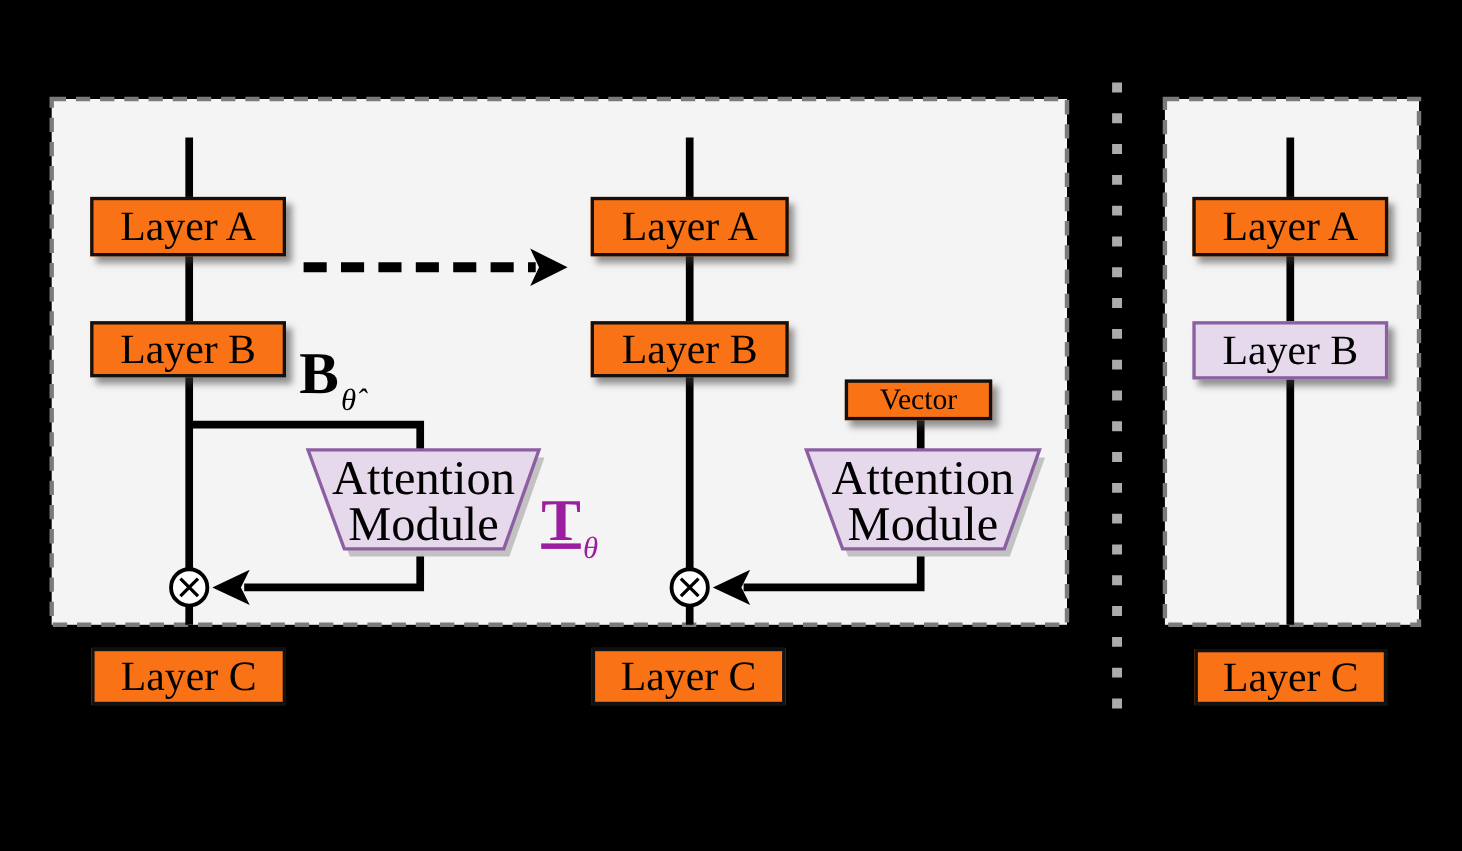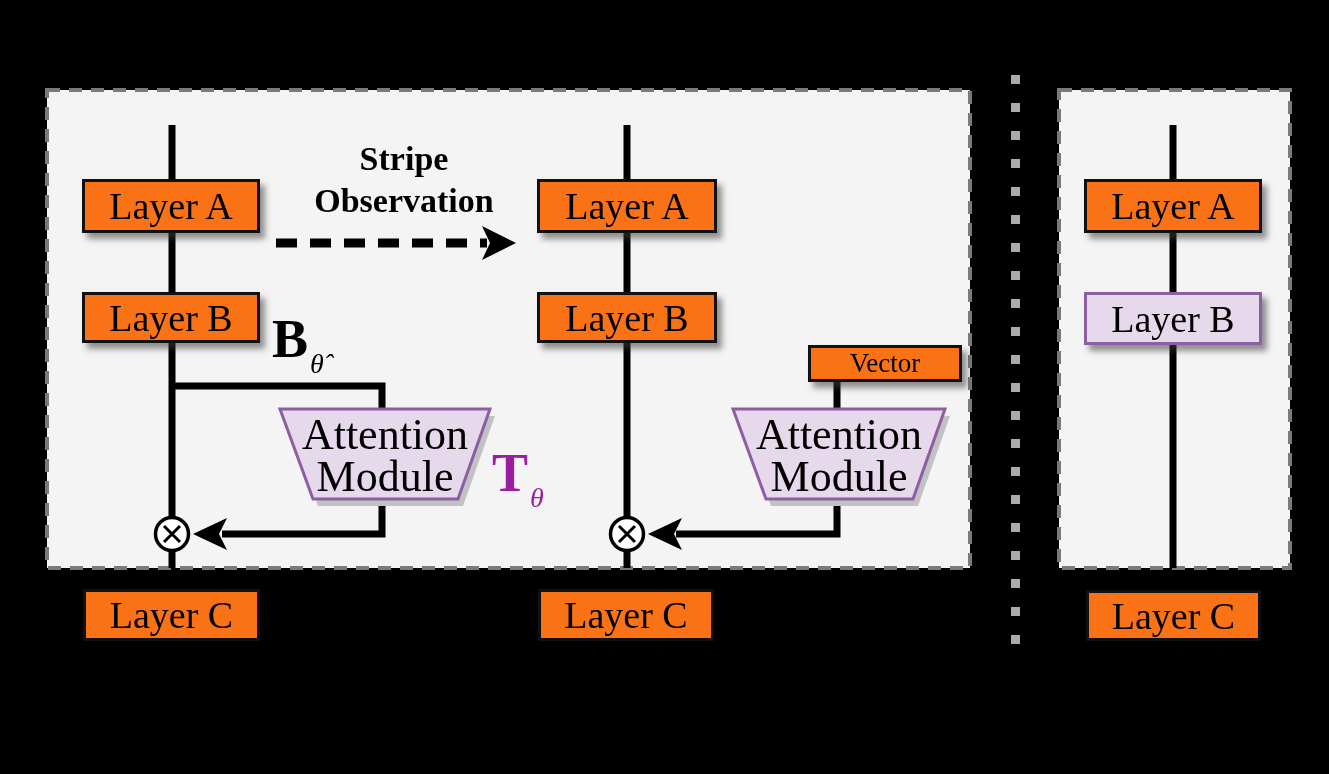--- a/index.html
+++ b/index.html
@@ -61,41 +61,37 @@
       <path d="M619 526 L635 542 M635 526 L619 542" stroke="#000" stroke-width="3" fill="none"></path>
     </g>
   </svg>
 
   <div class="lbox shadow" style="left:82px;top:179px;width:178px;height:54px;">Layer A</div>
   <div class="lbox shadow" style="left:82px;top:292px;width:178px;height:51px;">Layer B</div>
   <div class="lbox" style="left:83px;top:589px;width:177px;height:52px;">Layer C</div>
 
   <div class="lbox shadow" style="left:537px;top:179px;width:180px;height:54px;">Layer A</div>
   <div class="lbox shadow" style="left:537px;top:292px;width:180px;height:51px;">Layer B</div>
-  <div class="lbox shadow vecbox" style="left:768px;top:345px;width:154px;height:37px;margin-left:40px;">Vector</div>
+  <div class="lbox shadow vecbox" style="left:768px;top:345px;width:134px;height:37px;">Vector</div>
   <div class="lbox" style="left:538px;top:589px;width:176px;height:52px;">Layer C</div>
 
   <div class="lbox shadow" style="left:1084px;top:179px;width:178px;height:54px;">Layer A</div>
   <div class="lbox shadow lav" style="left:1084px;top:292px;width:178px;height:53px;">Layer B</div>
   <div class="lbox" style="left:1086px;top:590px;width:175px;height:51px;">Layer C</div>
 
   <div class="attn-label" style="left:285px;top:414px;">
     <div>Attention</div>
     <div>Module</div>
   </div>
   <div class="attn-label" style="left:739px;top:414px;">
     <div>Attention</div>
     <div>Module</div>
   </div>
 
-  <div class="stripe-label" style="left:284px;top:138px;">
-    <div>Stripe</div>
-    <div>Observation</div>
-  </div>
 
   <div class="math-label" id="b-label" style="left:272px;top:296px;">
     <span>B</span><span class="msub">θ̂</span>
   </div>
-  <div class="math-label" id="t-label" style="left:492px;top:430px;">
+  <div class="math-label" id="t-label" style="left:492px;top:430px;text-decoration:underline;">
     <span>T</span><span class="msub">θ</span>
   </div>
 
 </div>
 
 </body></html>

